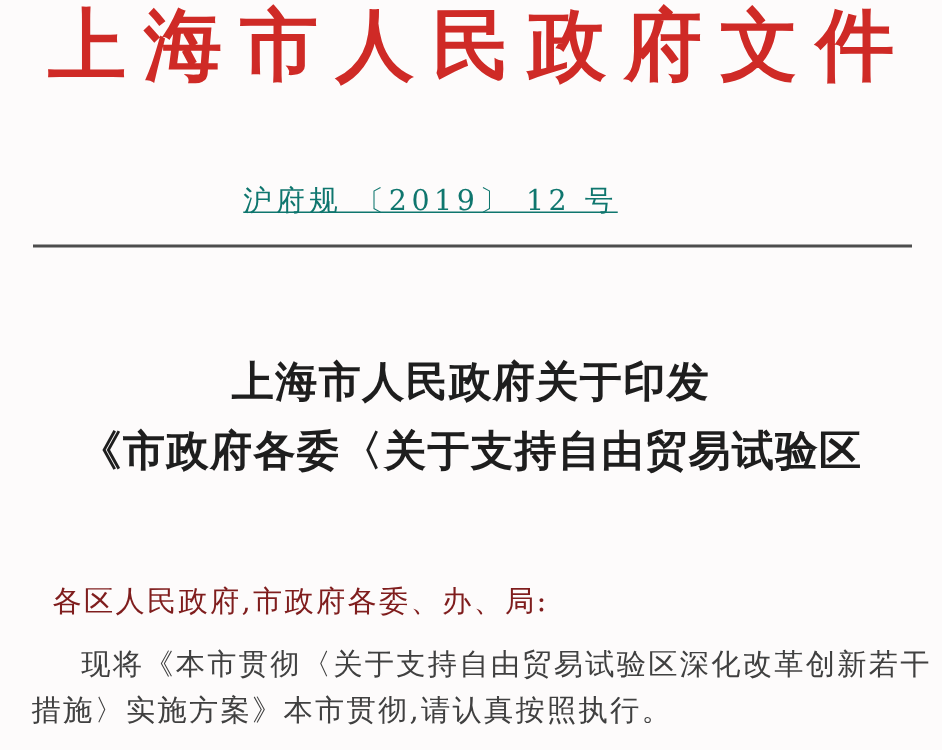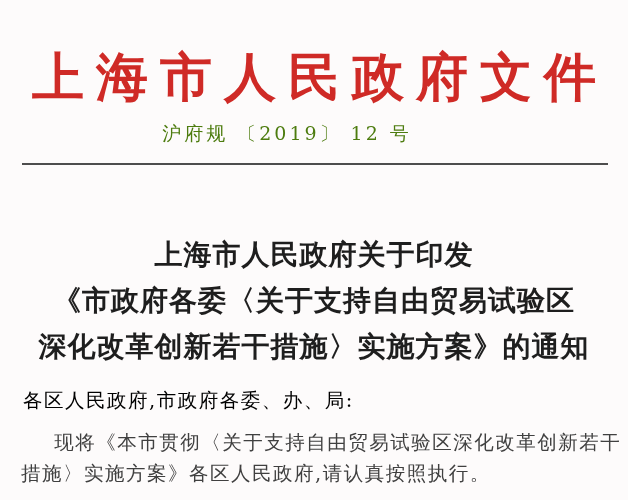--- a/index.html
+++ b/index.html
@@ -23,32 +23,32 @@
     width: 628px;
     height: 62px;
     line-height: 62px;
     text-align: center;
     font-size: 52px;
     font-weight: 900;
     letter-spacing: 12px;
     text-indent: 12px;
     color: #cf2a26;
     white-space: nowrap;
-    margin-top: 46px;
   }
   .doc-number {
     position: absolute;
     top: 121px;
     left: 0;
     width: 574px;
     text-align: center;
     font-size: 19px;
     letter-spacing: 3px;
-    color: #4d7c0f;
+    color: #0f766e;
     white-space: nowrap;
+    text-decoration: underline;
   }
   .rule {
     position: absolute;
     top: 163px;
     left: 22px;
     width: 586px;
     height: 2px;
     background: #4d4d4d;
   }
   .notice-title {
@@ -62,26 +62,26 @@
     color: #1e1e1e;
     letter-spacing: 1px;
   }
   .notice-title .t-line {
     line-height: 46px;
     white-space: nowrap;
   }
   .salutation {
     position: absolute;
     top: 388px;
-    left: 23px;
+    left: 35px;
     width: 590px;
     font-size: 19.5px;
     line-height: 26px;
     letter-spacing: 1.5px;
-    color: #000000;
+    color: #7f1d1d;
     white-space: nowrap;
   }
   .paragraph {
     position: absolute;
     top: 427px;
     left: 21px;
     width: 592px;
     font-size: 19.5px;
     line-height: 31px;
     letter-spacing: 1.5px;
@@ -101,23 +101,22 @@
 
   <div class="red-header">上海市人民政府文件</div>
 
   <div class="doc-number">沪府规 〔2019〕 12 号</div>
 
   <div class="rule"></div>
 
   <div class="notice-title">
     <div class="t-line">上海市人民政府关于印发</div>
     <div class="t-line">《市政府各委〈关于支持自由贸易试验区</div>
-    <div class="t-line">深化改革创新若干措施〉实施方案》的通知</div>
   </div>
 
   <div class="salutation">各区人民政府,市政府各委、办、局:</div>
 
   <div class="paragraph">
     <div class="p-line indent">现将《本市贯彻〈关于支持自由贸易试验区深化改革创新若干</div>
-    <div class="p-line">措施〉实施方案》各区人民政府,请认真按照执行。</div>
+    <div class="p-line">措施〉实施方案》本市贯彻,请认真按照执行。</div>
   </div>
 
 </div>
 
 </body></html>

